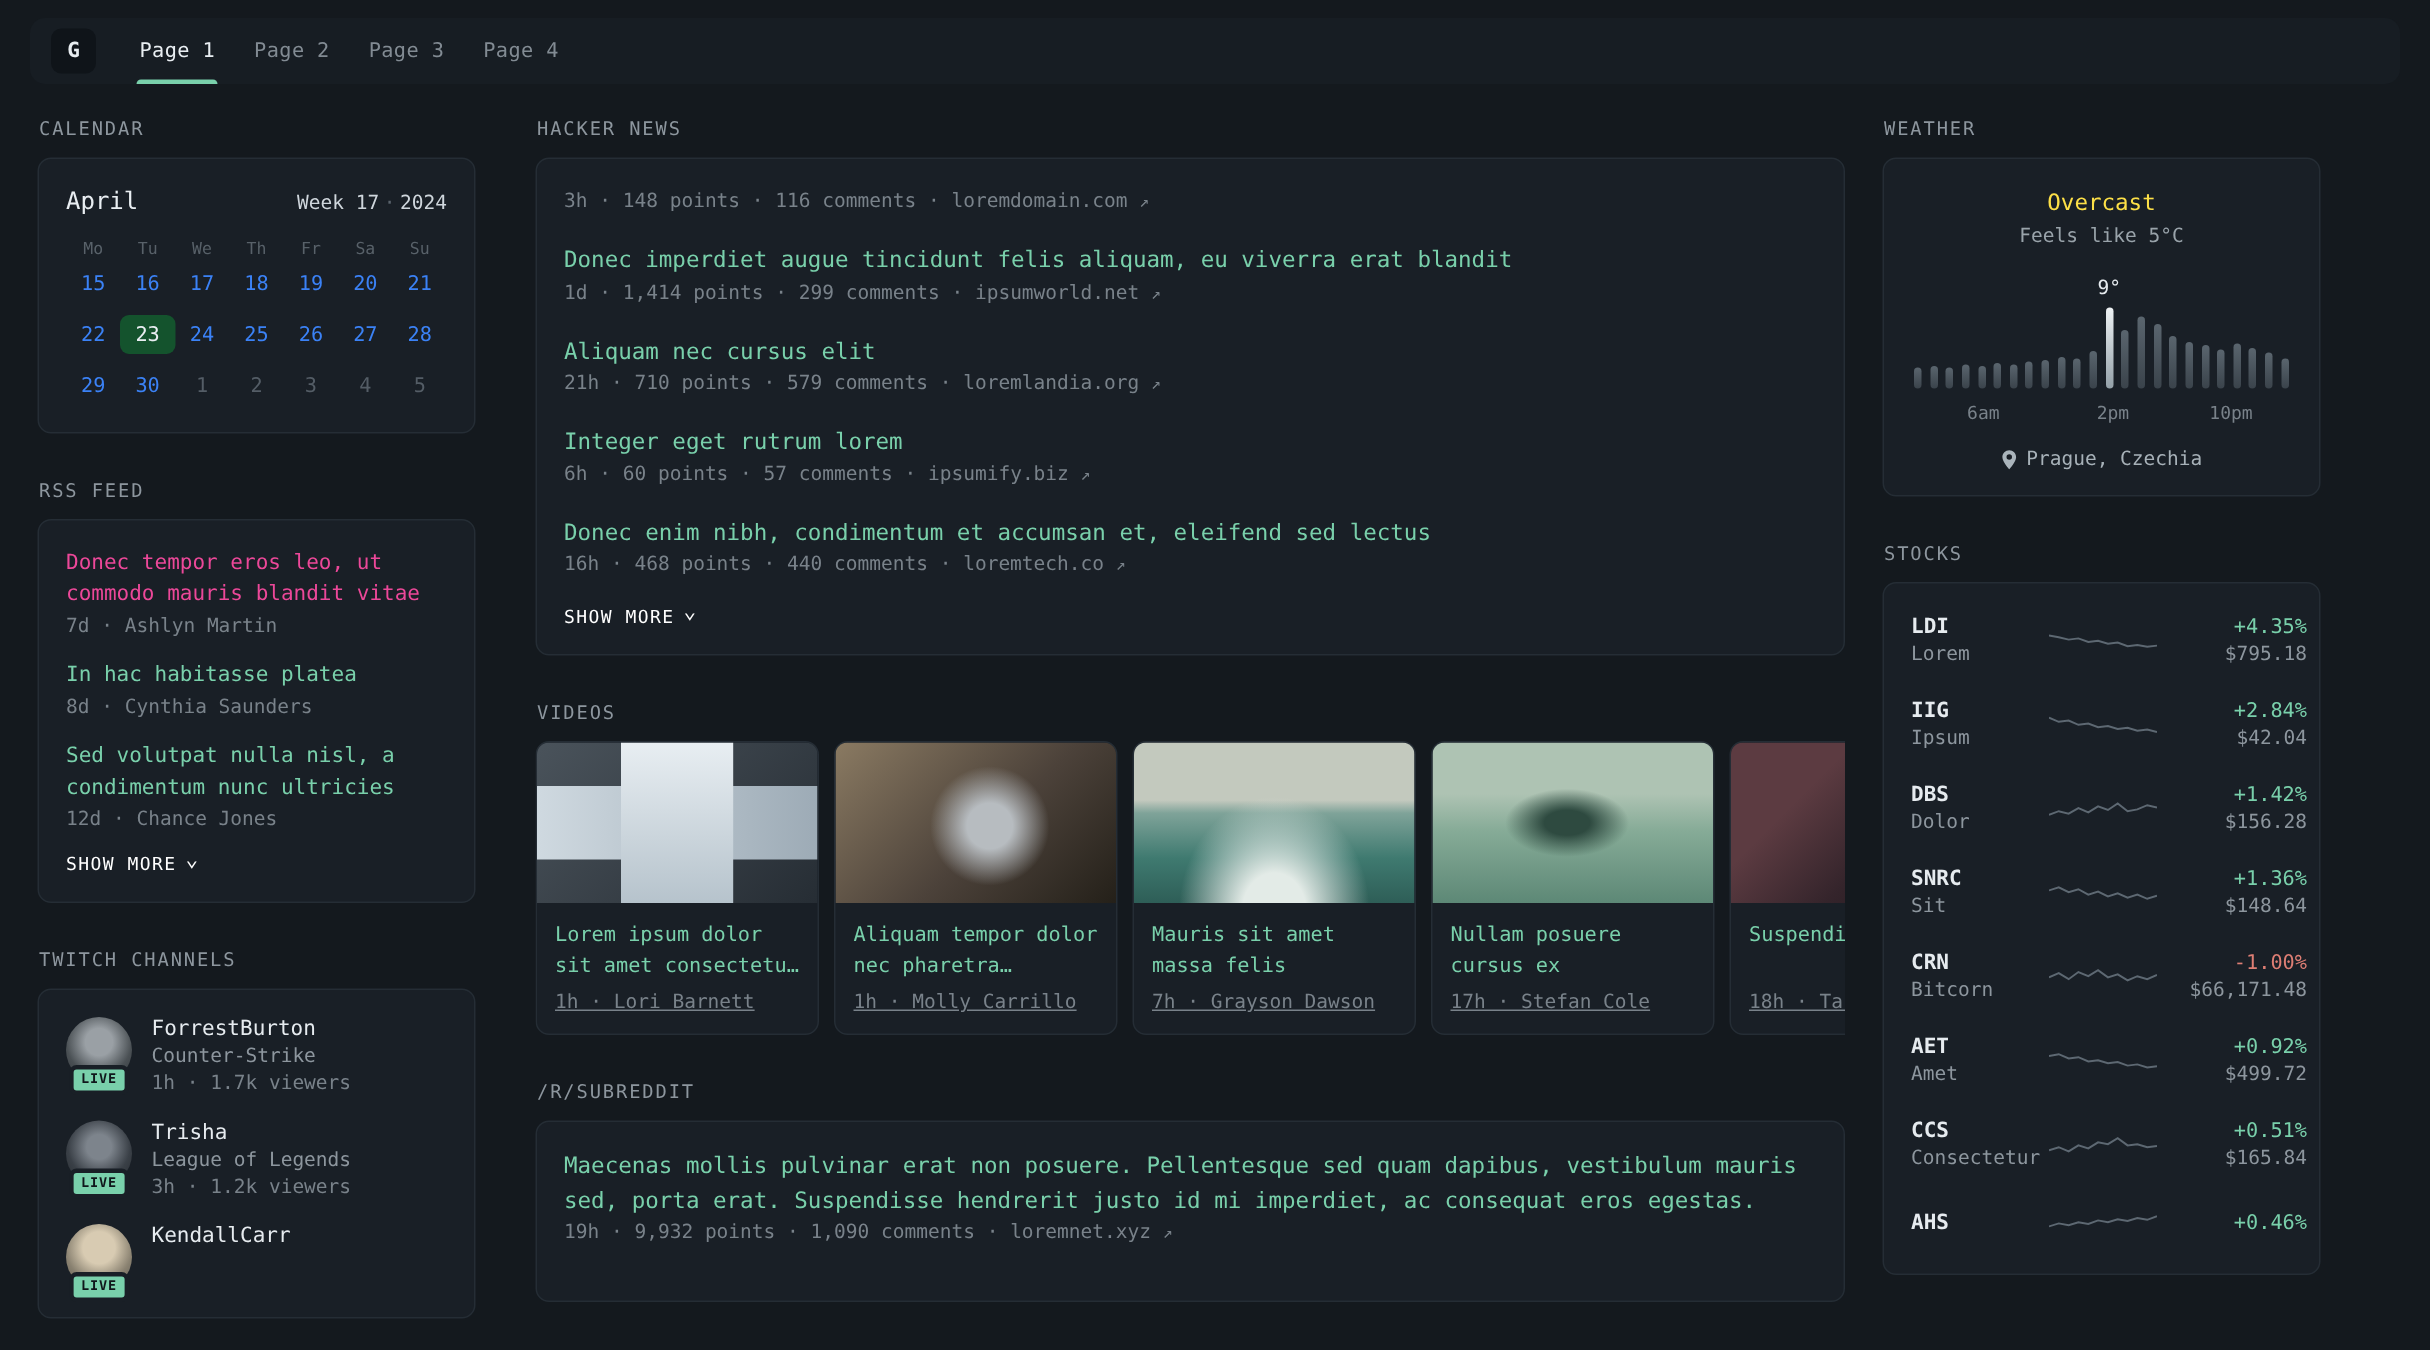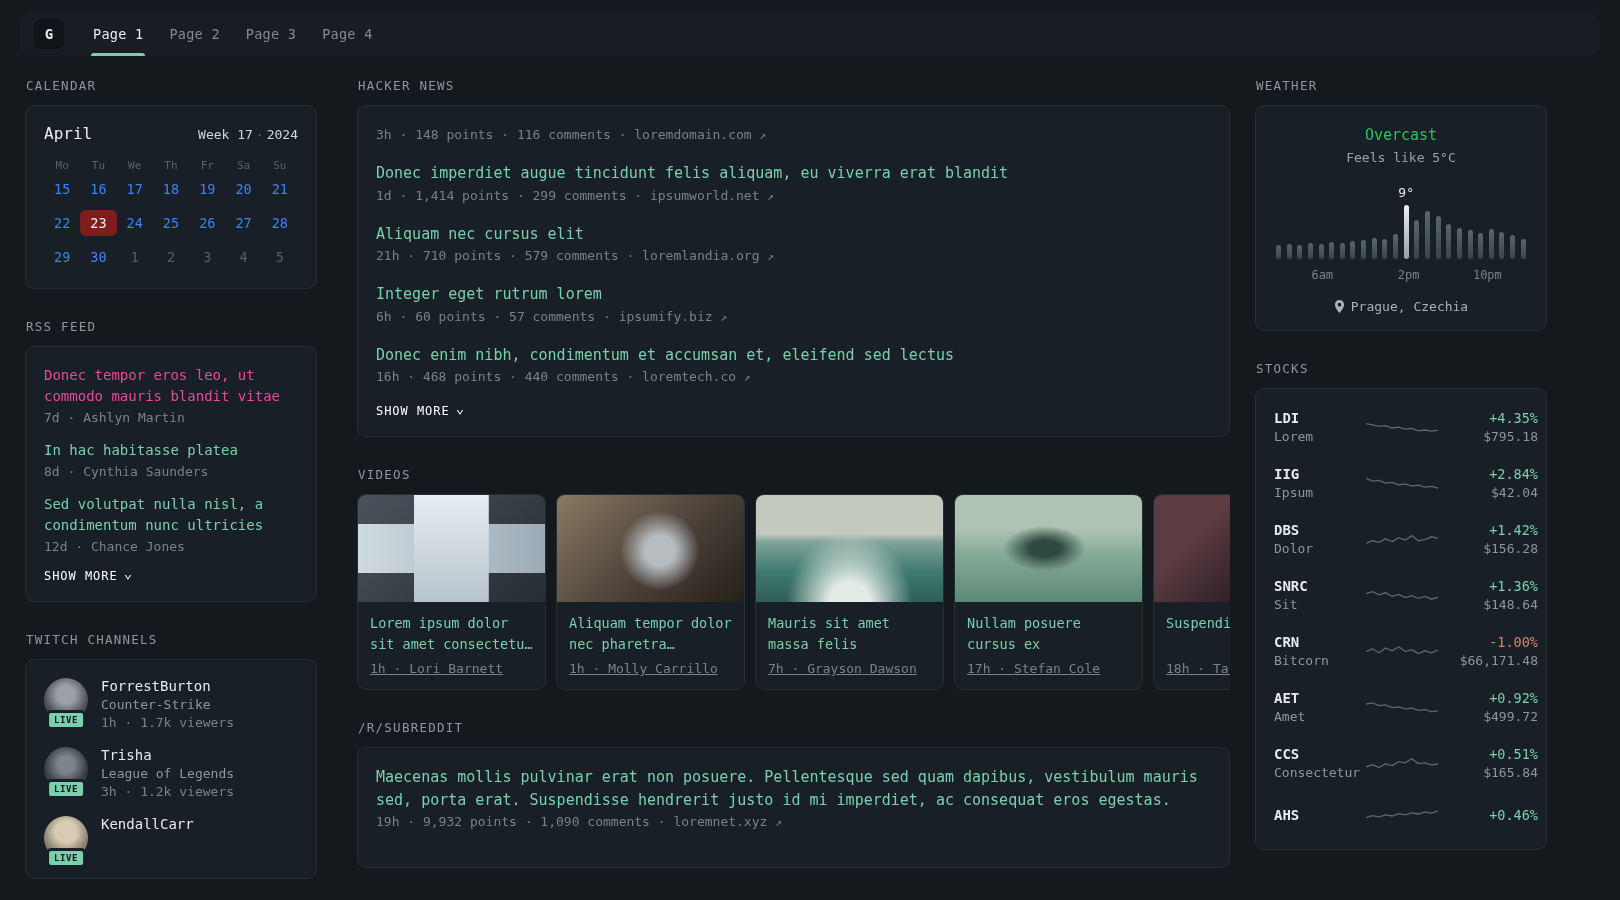--- a/index.html
+++ b/index.html
@@ -26,21 +26,21 @@
 
   
   .cal-head{display:flex;justify-content:space-between;align-items:baseline;margin-bottom:16px;}
   .cal-month{font-size:16px;color:#e9eef2;}
   .cal-week{font-size:13px;color:#cfd6dc;}
   .cal-week .sep{color:#5a636c;margin:0 3px;}
   .cal-grid{display:grid;grid-template-columns:repeat(7,1fr);row-gap:8px;text-align:center;}
   .cal-dow-cell{font-size:11px;color:#586169;margin-bottom:4px;}
   .cal-day{font-size:13.5px;color:#3b82f6;height:26px;line-height:26px;}
   .cal-day.out{color:#545d66;}
-  .cal-day.sel{background:#7f1d1d;border-radius:6px;color:#e9eef2;}
+  .cal-day.sel{background:#14532d;border-radius:6px;color:#e9eef2;}
 
   
   .item-title{font-size:14px;line-height:1.5;color:var(--accent);cursor:pointer;}
   .item-title.muted{color:#ec4899;}
   .feed-item{margin-bottom:15px;}
   .feed-item.lg{margin-bottom:20px;}
   .feed-item.lg .item-title{font-size:15px;line-height:1.5;}
   .item-meta{font-size:13px;color:#79828a;margin-top:3px;}
   .domain{cursor:pointer;}
   .ext-arrow{font-size:11px;}
@@ -58,21 +58,21 @@
 
   
   .videos-row{display:flex;gap:10px;overflow:hidden;}
   .video-card{flex:none;width:189px;background:#191f26;border:1px solid #252d35;border-radius:9px;overflow:hidden;cursor:pointer;}
   .video-thumb{height:107px;}
   .video-title{font-size:13.5px;line-height:1.55;color:var(--accent);padding:11px 12px 0;height:53px;overflow:hidden;}
   .video-meta{padding:6px 12px 13px;margin-top:0;text-decoration:underline;}
 
   
   .weather-card{padding:20px 18px 16px;}
-  .w-cond{text-align:center;font-size:15px;color:#22c55e;}
+  .w-cond{text-align:center;font-size:15px;color:#fde047;}
   .w-feels{text-align:center;font-size:13px;color:#99a3aa;margin-top:6px;}
   .w-chart{display:flex;align-items:flex-end;justify-content:space-between;height:66px;margin-top:28px;padding:0 2px;}
   .wbar{width:5px;border-radius:3px;background:linear-gradient(180deg,#5a656e,#3a434b);position:relative;}
   .wbar.current{background:linear-gradient(180deg,#eef2f4,#93a0a8);}
   .wtemp{position:absolute;top:-20px;left:50%;transform:translateX(-50%);font-size:13px;color:#e6ebef;}
   .w-times{position:relative;height:15px;margin-top:9px;}
   .wtime{position:absolute;transform:translateX(-50%);font-size:12px;color:#79828a;}
   .w-loc{display:flex;align-items:center;justify-content:center;gap:6px;margin-top:16px;font-size:13px;color:#a7b1b8;}
 
   

